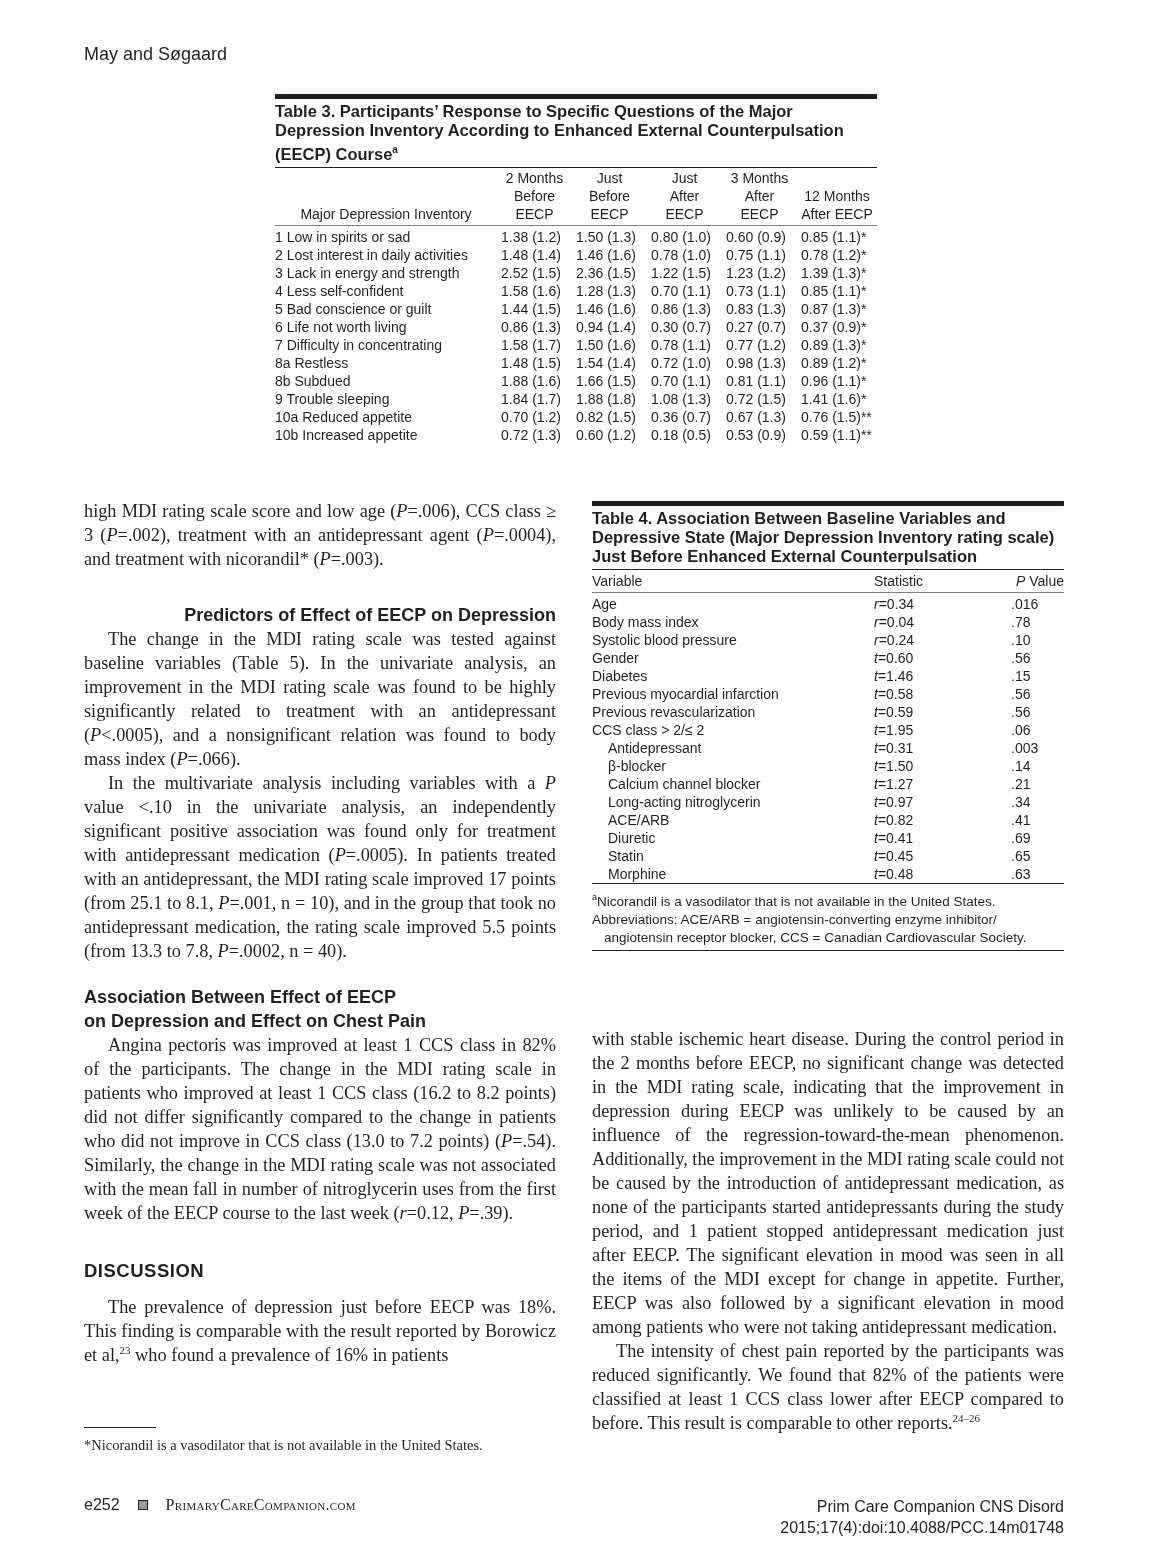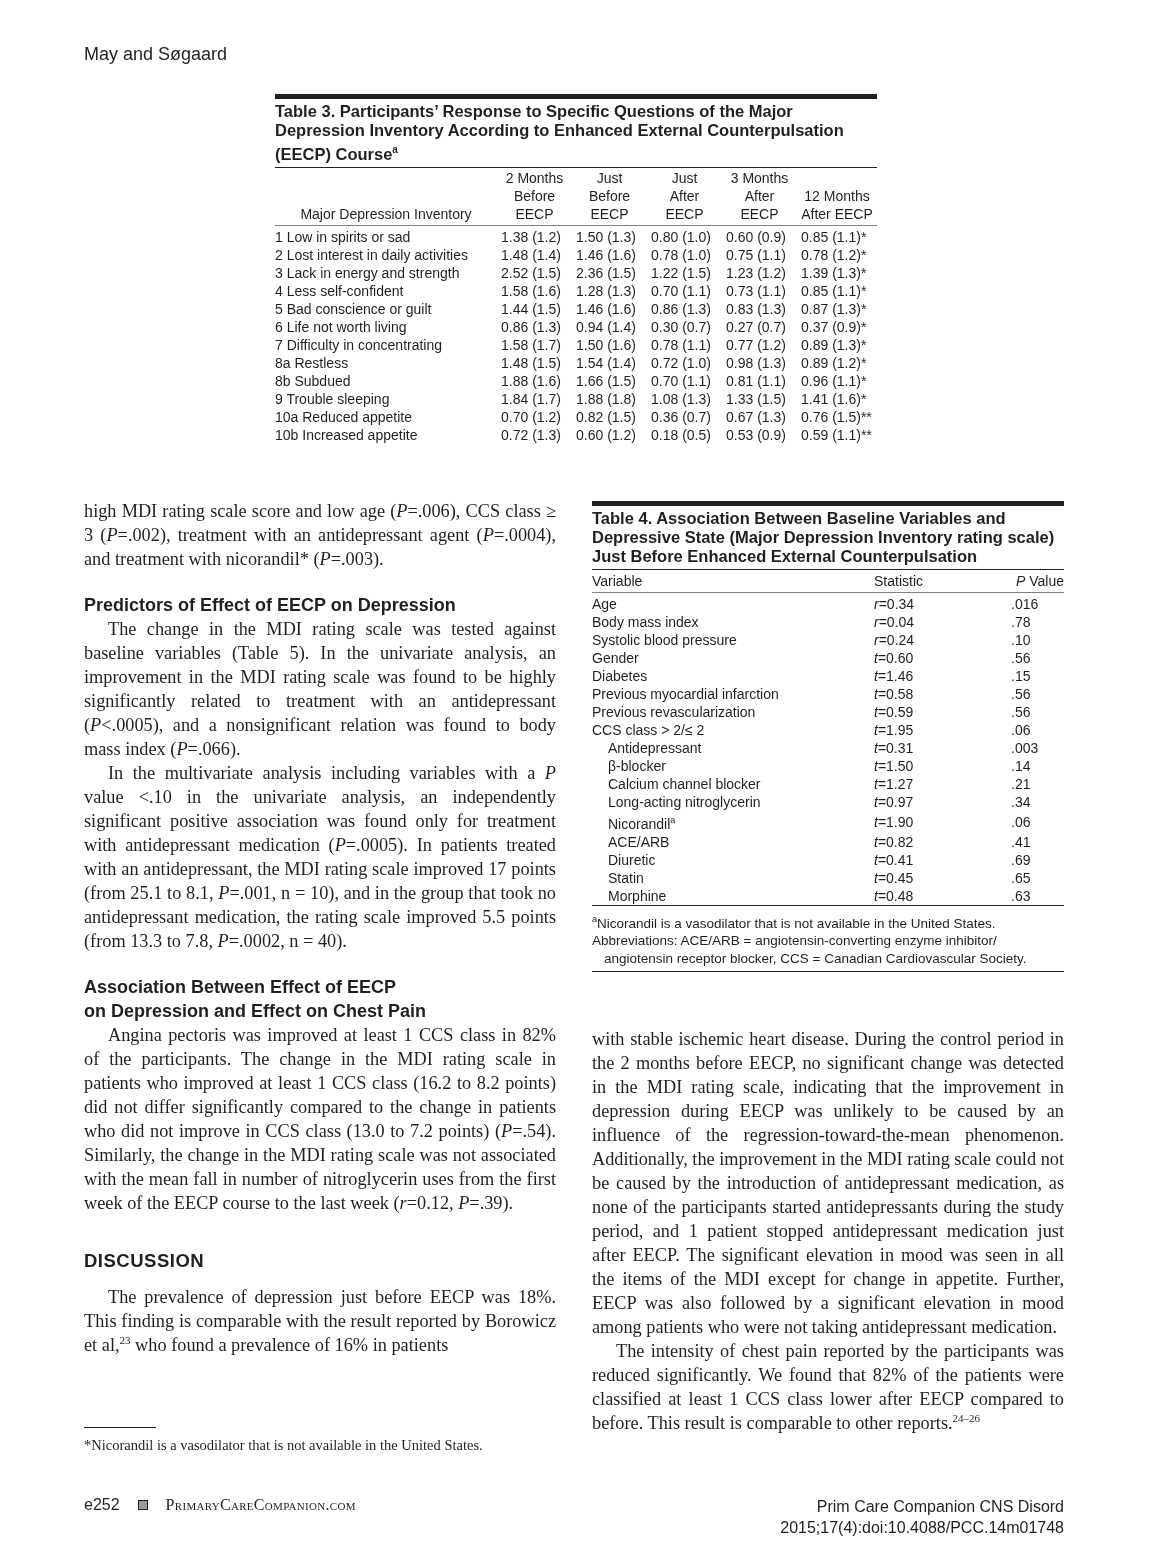--- a/index.html
+++ b/index.html
@@ -161,21 +161,21 @@
           <td class="num">1.66 (1.5)</td>
           <td class="num">0.70 (1.1)</td>
           <td class="num">0.81 (1.1)</td>
           <td class="num">0.96 (1.1)*</td>
         </tr>
         <tr>
           <td>9 Trouble sleeping</td>
           <td class="num">1.84 (1.7)</td>
           <td class="num">1.88 (1.8)</td>
           <td class="num">1.08 (1.3)</td>
-          <td class="num">1.33 (1.5)</td>
+          <td class="num">0.72 (1.5)</td>
           <td class="num">1.41 (1.6)*</td>
         </tr>
         <tr>
           <td>10a Reduced appetite</td>
           <td class="num">0.70 (1.2)</td>
           <td class="num">0.82 (1.5)</td>
           <td class="num">0.36 (0.7)</td>
           <td class="num">0.67 (1.3)</td>
           <td class="num">0.76 (1.5)**</td>
         </tr>
@@ -186,21 +186,21 @@
           <td class="num">0.18 (0.5)</td>
           <td class="num">0.53 (0.9)</td>
           <td class="num">0.59 (1.1)**</td>
         </tr>
       </tbody>
   </table>
 </div>
 
 <div class="col serif" style="left:84px; top:499px;">
   <p><span>high MDI rating scale score and low age (</span><i>P</i><span>=.006), CCS class ≥ 3 (</span><i>P</i><span>=.002), treatment with an antidepressant agent (</span><i>P</i><span>=.0004), and treatment with nicorandil* (</span><i>P</i><span>=.003).</span></p>
-  <h2 class="sans" style="margin-top:22px;">Predictors of Effect of EECP on Depression</h2>
+  <h2 class="sans" style="margin-top:32px;text-align:right;">Predictors of Effect of EECP on Depression</h2>
   <p class="ind"><span>The change in the MDI rating scale was tested against baseline variables (Table 5). In the univariate analysis, an improvement in the MDI rating scale was found to be highly significantly related to treatment with an antidepressant (</span><i>P</i><span>&lt;.0005), and a nonsignificant relation was found to body mass index (</span><i>P</i><span>=.066).</span></p>
   <p class="ind"><span>In the multivariate analysis including variables with a </span><i>P</i><span> value &lt;.10 in the univariate analysis, an independently significant positive association was found only for treatment with antidepressant medication (</span><i>P</i><span>=.0005). In patients treated with an antidepressant, the MDI rating scale improved 17 points (from 25.1 to 8.1, </span><i>P</i><span>=.001, n = 10), and in the group that took no antidepressant medication, the rating scale improved 5.5 points (from 13.3 to 7.8, </span><i>P</i><span>=.0002, n = 40).</span></p>
   <h2 class="sans" style="margin-top:22px;"><span>Association Between Effect of EECP</span><br><span>on Depression and Effect on Chest Pain</span></h2>
   <p class="ind"><span>Angina pectoris was improved at least 1 CCS class in 82% of the participants. The change in the MDI rating scale in patients who improved at least 1 CCS class (16.2 to 8.2 points) did not differ significantly compared to the change in patients who did not improve in CCS class (13.0 to 7.2 points) (</span><i>P</i><span>=.54). Similarly, the change in the MDI rating scale was not associated with the mean fall in number of nitroglycerin uses from the first week of the EECP course to the last week (</span><i>r</i><span>=0.12, </span><i>P</i><span>=.39).</span></p>
   <h1 class="sans" style="margin-top:34px;">DISCUSSION</h1>
   <p class="ind" style="margin-top:12px;"><span>The prevalence of depression just before EECP was 18%. This finding is comparable with the result reported by Borowicz et al,</span><sup>23</sup><span> who found a prevalence of 16% in patients</span></p>
 </div>
 
 <div class="fn-rule"></div>
 <div class="fn serif">*Nicorandil is a vasodilator that is not available in the United States.</div>
@@ -276,25 +276,20 @@
           <td class="indent"><span>Calcium channel blocker</span></td>
           <td class="stat"><i>t</i><span>=1.27</span></td>
           <td class="p" style="padding-left: 37px; text-align: left;">.21</td>
         </tr>
         <tr>
           <td class="indent"><span>Long-acting nitroglycerin</span></td>
           <td class="stat"><i>t</i><span>=0.97</span></td>
           <td class="p" style="padding-left: 37px; text-align: left;">.34</td>
         </tr>
         <tr>
-          <td class="indent"><span>Nicorandil</span><sup style="font-size: 9px;">a</sup></td>
-          <td class="stat"><i>t</i><span>=1.90</span></td>
-          <td class="p" style="padding-left: 37px; text-align: left;">.06</td>
-        </tr>
-        <tr>
           <td class="indent"><span>ACE/ARB</span></td>
           <td class="stat"><i>t</i><span>=0.82</span></td>
           <td class="p" style="padding-left: 37px; text-align: left;">.41</td>
         </tr>
         <tr>
           <td class="indent"><span>Diuretic</span></td>
           <td class="stat"><i>t</i><span>=0.41</span></td>
           <td class="p" style="padding-left: 37px; text-align: left;">.69</td>
         </tr>
         <tr>

